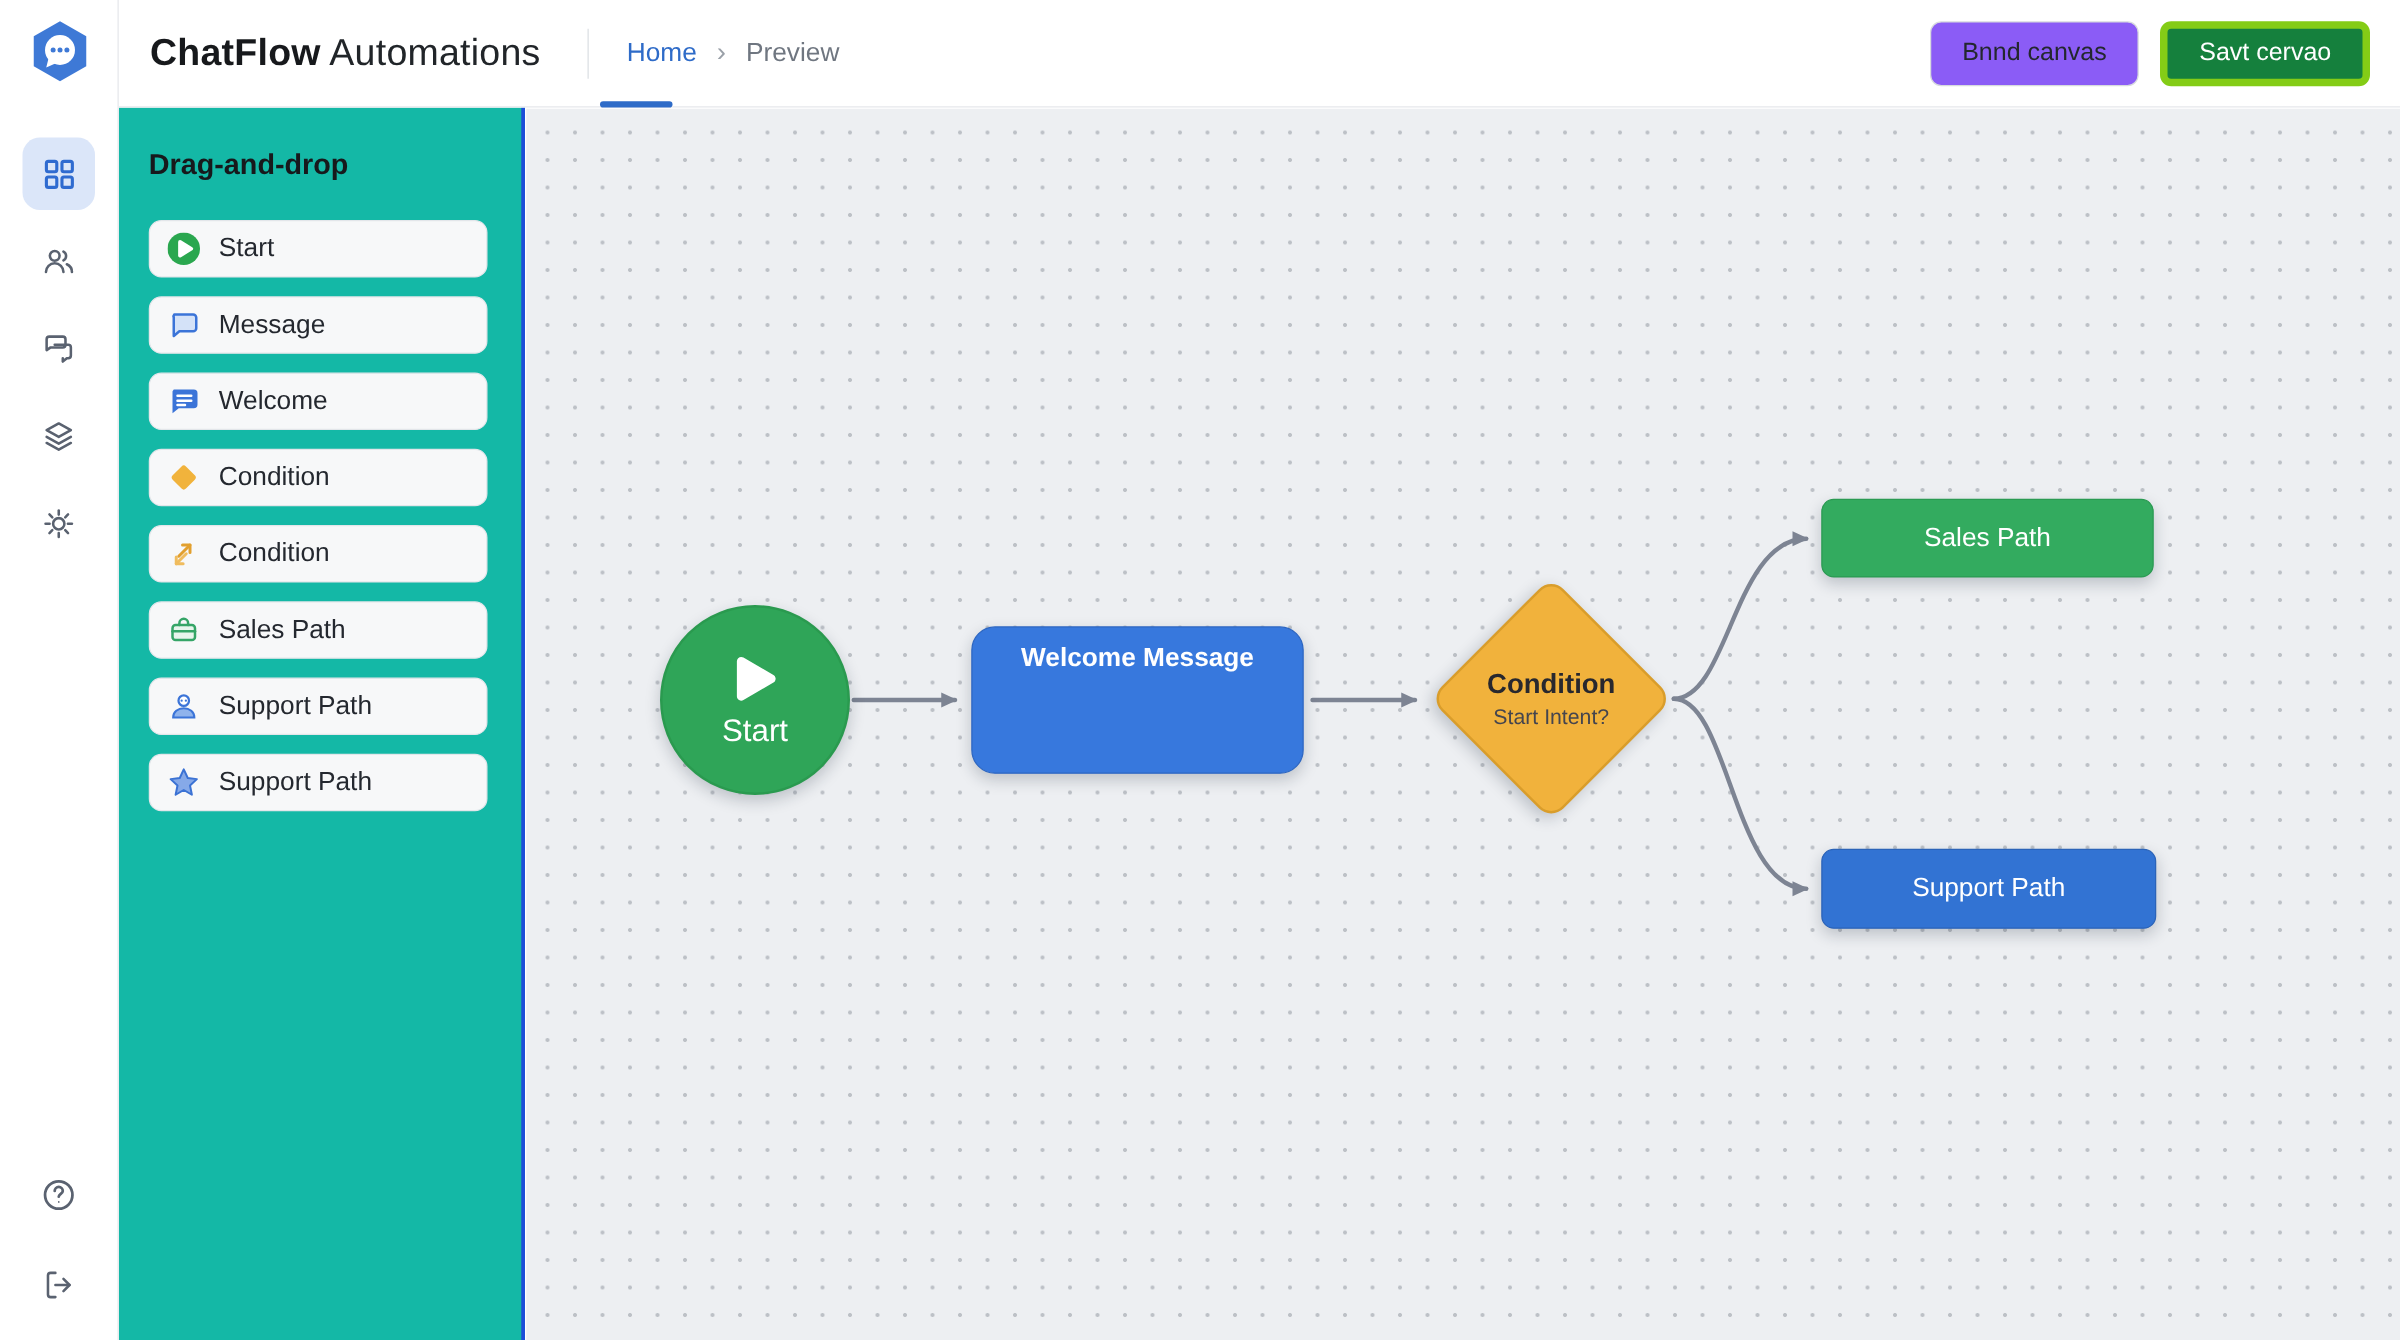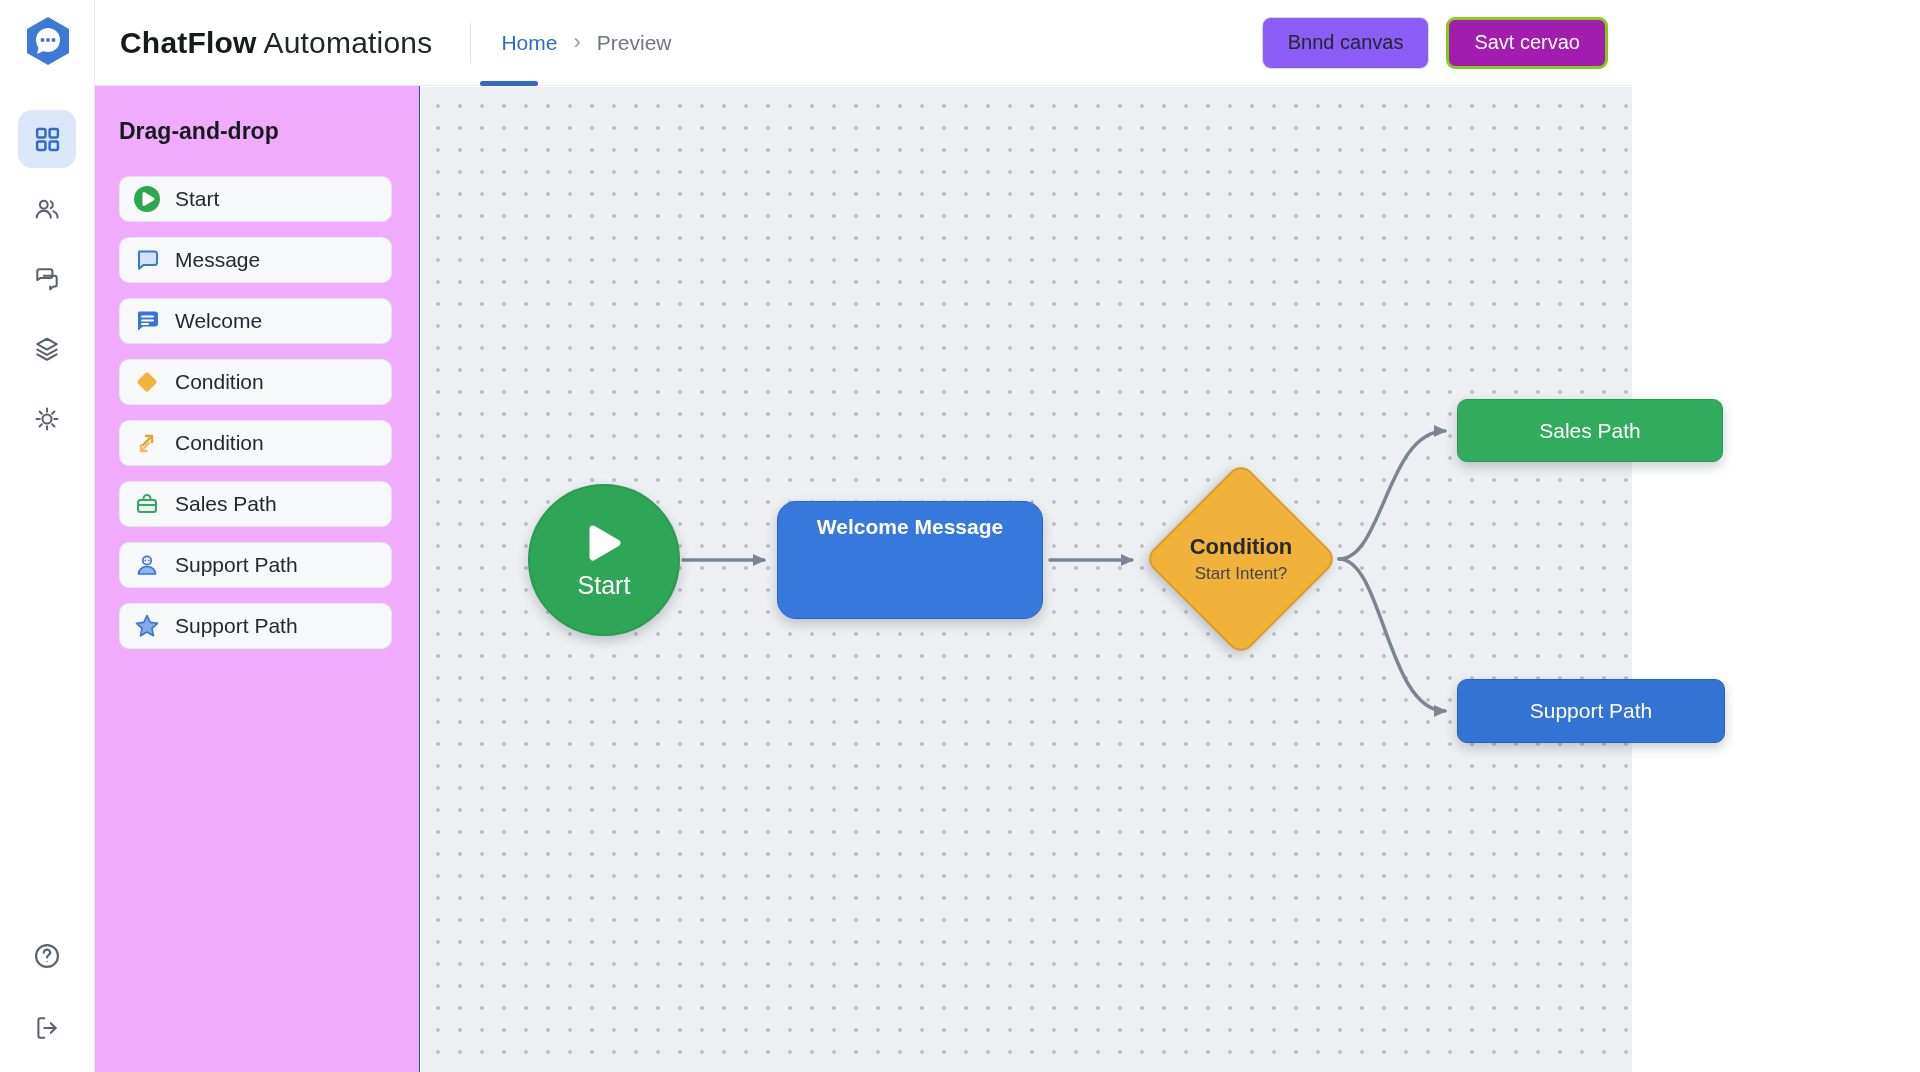--- a/index.html
+++ b/index.html
@@ -3,21 +3,21 @@
 <meta charset="utf-8">
 <style>
   * { box-sizing: border-box; margin: 0; padding: 0; }
   html, body { width: 1920px; height: 1072px; }
   body {
     font-family: "Liberation Sans", sans-serif;
     background: #ffffff;
     overflow: hidden;
     color: #1b1f24;
   }
-  .app { position: relative; width: 1632px; height: 1072px; }
+  .app { position: relative; width: 1920px; height: 1072px; }
 
   
   .rail {
     position: absolute; left: 0; top: 0; bottom: 0; width: 95px;
     background: #ffffff; border-right: 1px solid #e6e8eb; z-index: 20;
   }
   .logo {
     position: absolute; left: 24px; top: 16px; width: 48px; height: 50px;
   }
   .rail-btn {
@@ -46,26 +46,26 @@
     position: absolute; left: 385px; bottom: -1px; width: 58px; height: 5px;
     background: #2e6bc8; border-radius: 3px;
   }
   .hdr-actions { margin-left: auto; display: flex; gap: 17px; }
   .btn {
     height: 52px; border-radius: 9px; font-size: 20px; padding: 0 25px;
     display: flex; align-items: center; cursor: pointer;
     font-family: "Liberation Sans", sans-serif;
   }
   .btn-secondary { background: #8b5cf6; border: 1px solid #d7dade; color: #23272e; }
-  .btn-primary { background: #a21caf; border: 3px solid #84cc16; color: #ffffff; }
+  .btn-primary { background: #15803d; border: 6px solid #84cc16; color: #ffffff; }
 
   
   .palette {
     position: absolute; left: 95px; top: 86px; bottom: 0; width: 325px;
-    background: #f0abfc; border-right: 1px solid #1d4ed8; z-index: 5;
+    background: #14b8a6; border-right: 3px solid #1d4ed8; z-index: 5;
     padding: 32px 27px 0 24px;
   }
   .palette-title { font-size: 23px; font-weight: 700; color: #17191c; margin-bottom: 31px; }
   .p-item {
     display: flex; align-items: center; gap: 15px;
     height: 46px; margin-bottom: 15px; padding: 0 14px;
     background: #f7f8f9; border: 1px solid #e3e6ea; border-radius: 10px;
     cursor: grab;
   }
   .p-icon { width: 26px; height: 26px; display: flex; align-items: center; justify-content: center; }

